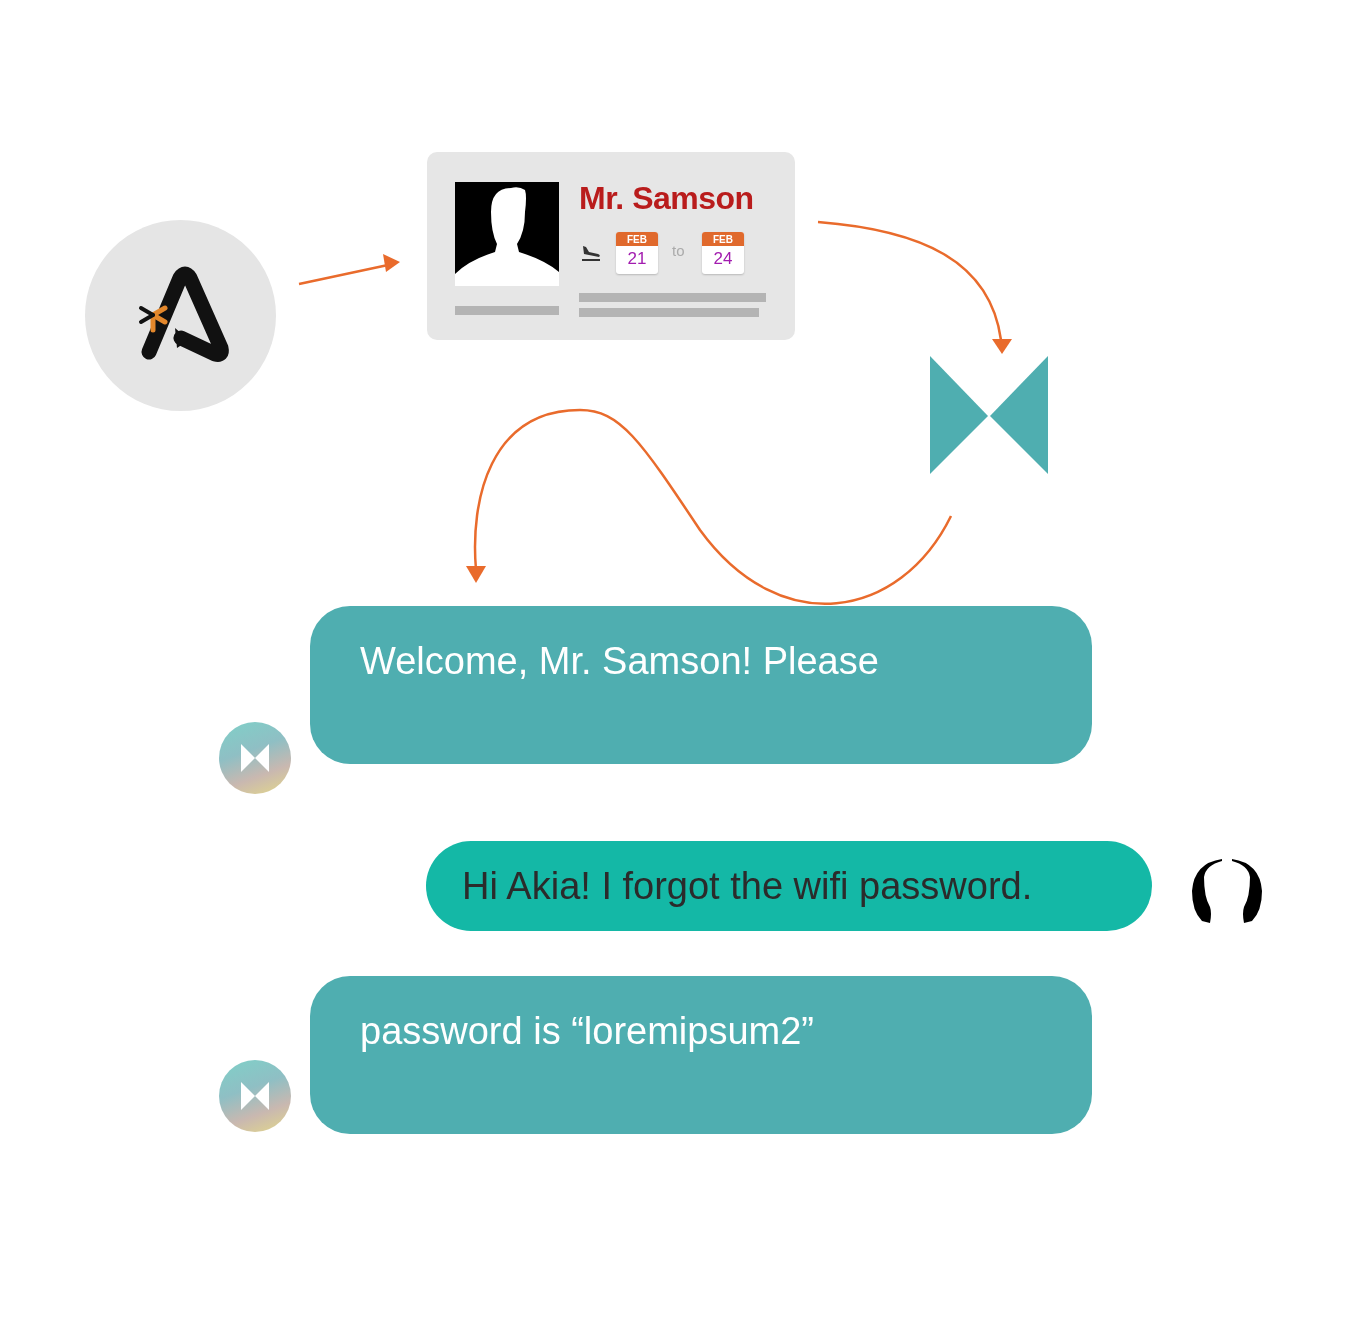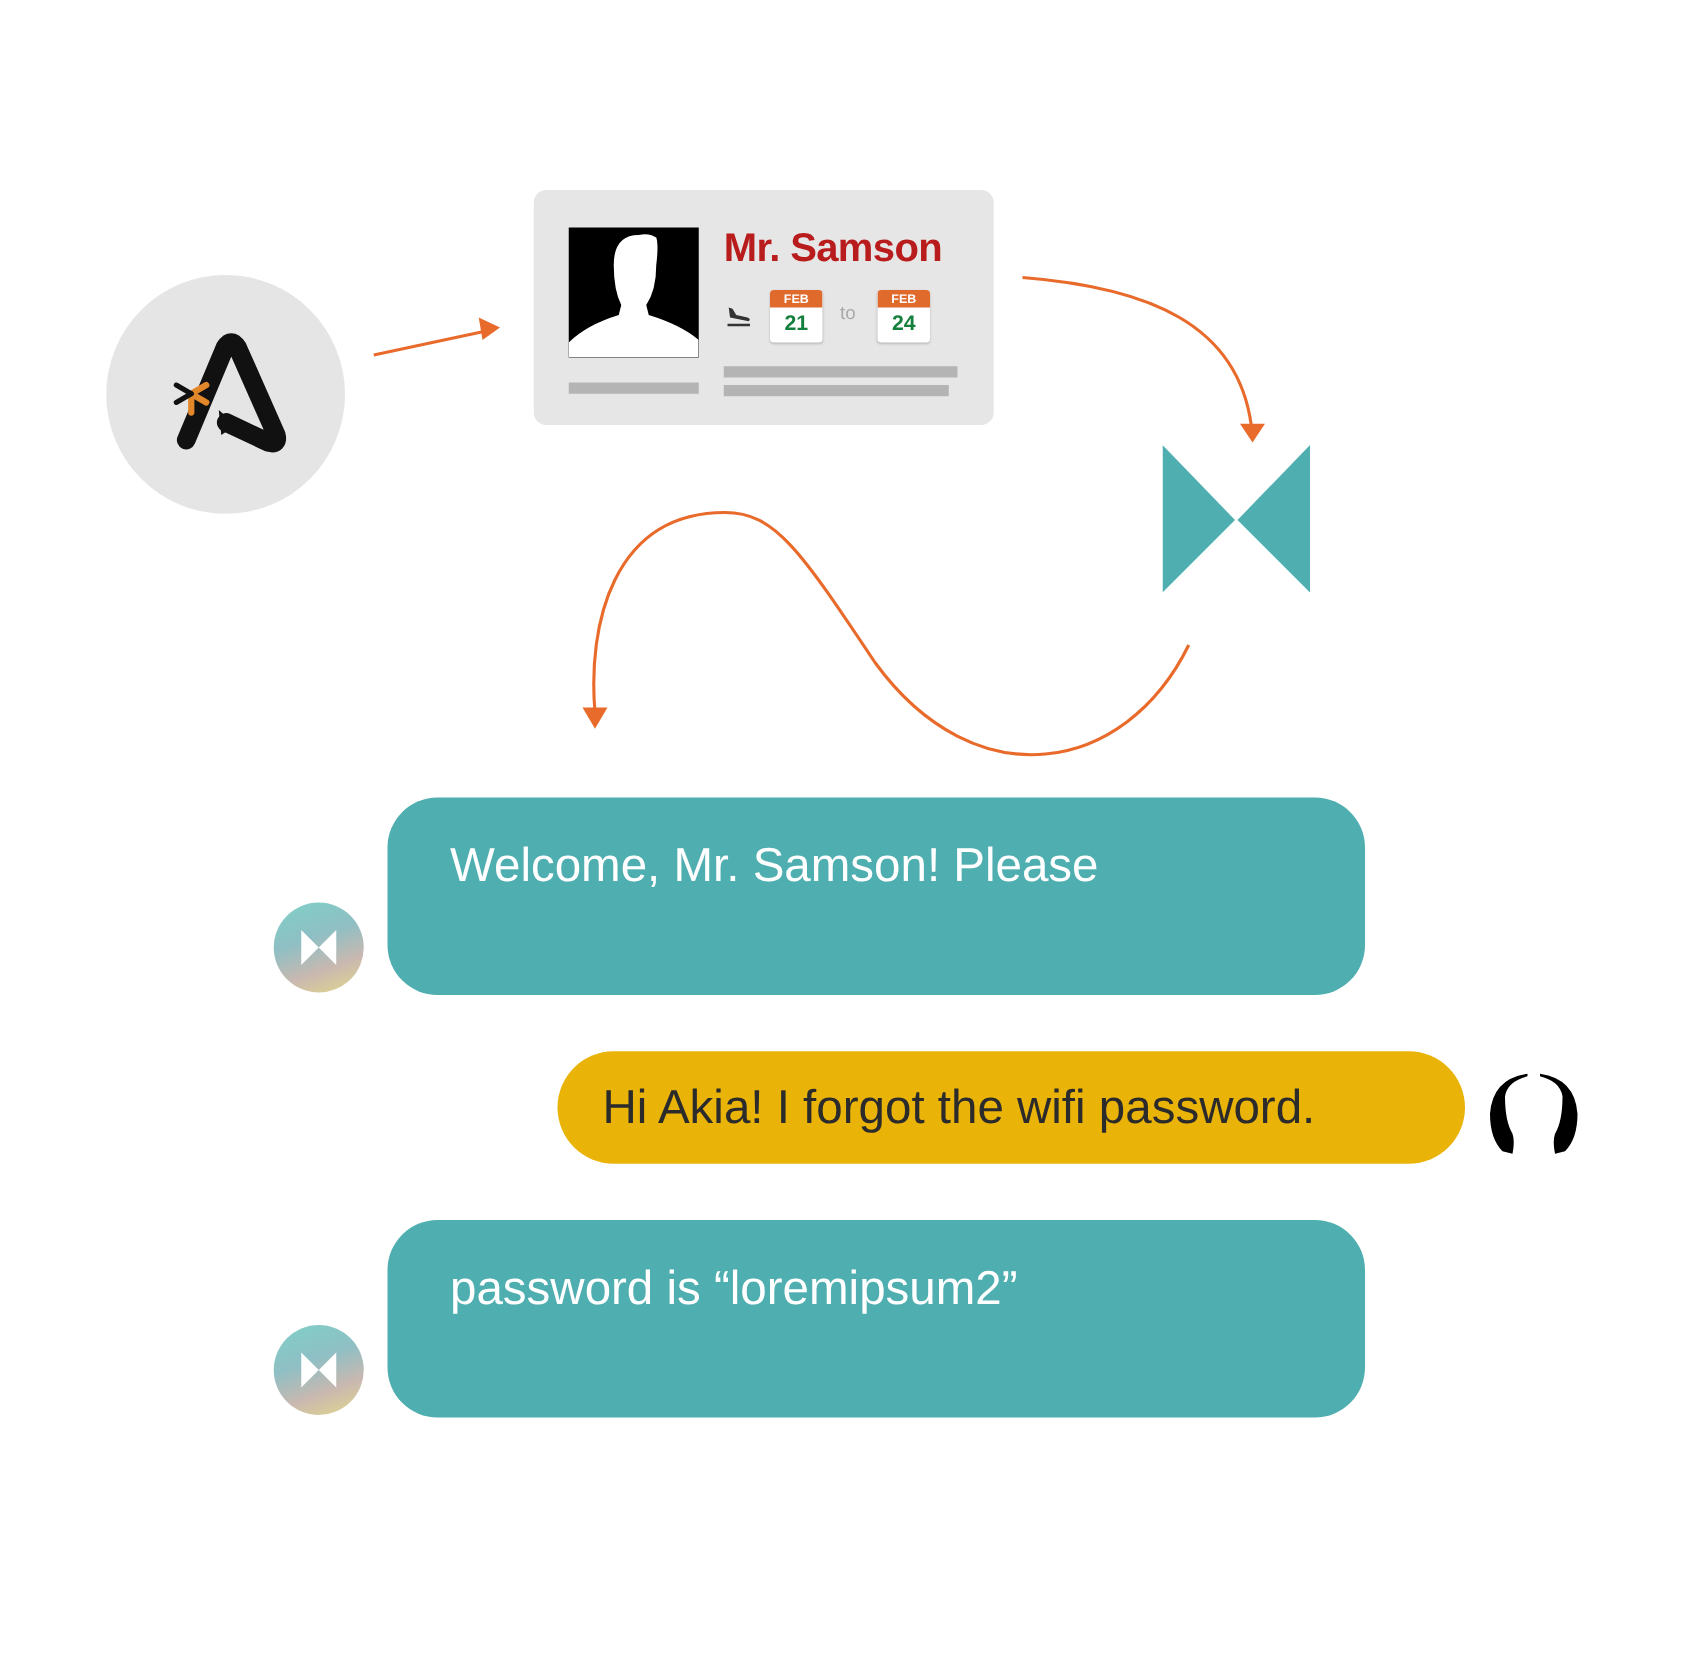--- a/index.html
+++ b/index.html
@@ -6,25 +6,25 @@
   body { width: 1360px; height: 1324px; position: relative; overflow: hidden;
          font-family: "Liberation Sans", "DejaVu Sans", sans-serif; }
   .abs { position: absolute; }
   .logo-circle { left: 85px; top: 220px; width: 191px; height: 191px; border-radius: 50%; background: #e5e5e5; }
   .guest-card { left: 427px; top: 152px; width: 368px; height: 188px; border-radius: 10px; background: #e6e6e6; }
   .photo { left: 28px; top: 30px; width: 104px; height: 104px; background: #000; overflow: hidden; }
   .bar { background: #b4b4b4; height: 9px; }
   .guest-name { left: 152px; top: 28px; font-size: 32px; font-weight: bold; color: #b91c1c; letter-spacing: -0.5px; }
   .cal { width: 42px; height: 42px; background: #fff; border-radius: 3px; box-shadow: 0 1px 2px rgba(0,0,0,0.2); overflow: hidden; text-align: center; }
   .cal-m { background: #e0692c; color: #fff; font-size: 10px; height: 14px; line-height: 15px; font-weight: bold; }
-  .cal-d { color: #15803d; font-size: 17px; line-height: 26px; font-weight: bold; }
+  .cal-d { color: #a21caf; font-size: 17px; line-height: 26px; }
   .to-text { color: #aaa; font-size: 15px; }
   .bubble { font-size: 38px; line-height: 50px; }
   .bubble-bot { background: #4faeb0; color: #fff; border-radius: 40px; left: 310px; width: 782px; height: 158px; box-sizing: border-box; padding: 30px 50px; }
-  .bubble-user { background: #eab308; color: #2b2b2b; border-radius: 45px; left: 446px; top: 841px; width: 726px; height: 90px; box-sizing: border-box; padding: 20px 36px; white-space: nowrap; }
+  .bubble-user { background: #14b8a6; color: #2b2b2b; border-radius: 45px; left: 426px; top: 841px; width: 726px; height: 90px; box-sizing: border-box; padding: 20px 36px; white-space: nowrap; }
   .bot-avatar { width: 72px; height: 72px; border-radius: 50%; left: 219px;
      background: linear-gradient(160deg, #7fd0c8 0%, #8fbfc4 40%, #c9b8b0 70%, #e2d88a 100%); }
 </style>
 </head>
 <body>
 
 <svg class="abs" style="left:0;top:0" width="1360" height="1324">
   <g fill="none" stroke="#e96b2c" stroke-width="2.5">
     <path d="M299 284 L388 265"></path>
     <path d="M818 222 C 920 230, 990 260, 1001 340"></path>
@@ -82,21 +82,21 @@
   <polygon points="0,0 58,60 0,118" fill="#4faeb0"></polygon>
   <polygon points="118,0 60,60 118,118" fill="#4faeb0"></polygon>
 </svg>
 
 <div class="abs bot-avatar" style="top:722px;">
   <svg width="72" height="72" viewBox="0 0 72 72">
       <polygon points="22,22 36,36 22,50" fill="#fff"></polygon>
       <polygon points="50,22 36,36 50,50" fill="#fff"></polygon>
     </svg>
 </div>
-<div class="abs bubble bubble-bot" style="top:638px;">
+<div class="abs bubble bubble-bot" style="top:606px;">
   <div>Welcome, Mr. Samson! Please</div>
 </div>
 
 <div class="abs bubble bubble-user">
   <div>Hi Akia! I forgot the wifi password.</div>
 </div>
 <svg class="abs" style="left:1190px;top:857px" width="74" height="68" viewBox="0 0 74 68">
   <path d="M32 2 Q4 6 2 34 Q2 54 12 64 L20 66 Q22 56 20 50 Q14 40 14 20 Q16 8 32 4 Z" fill="#000"></path>
   <path d="M42 2 Q70 6 72 34 Q72 54 62 64 L54 66 Q52 56 54 50 Q60 40 60 20 Q58 8 42 4 Z" fill="#000"></path>
 </svg>

